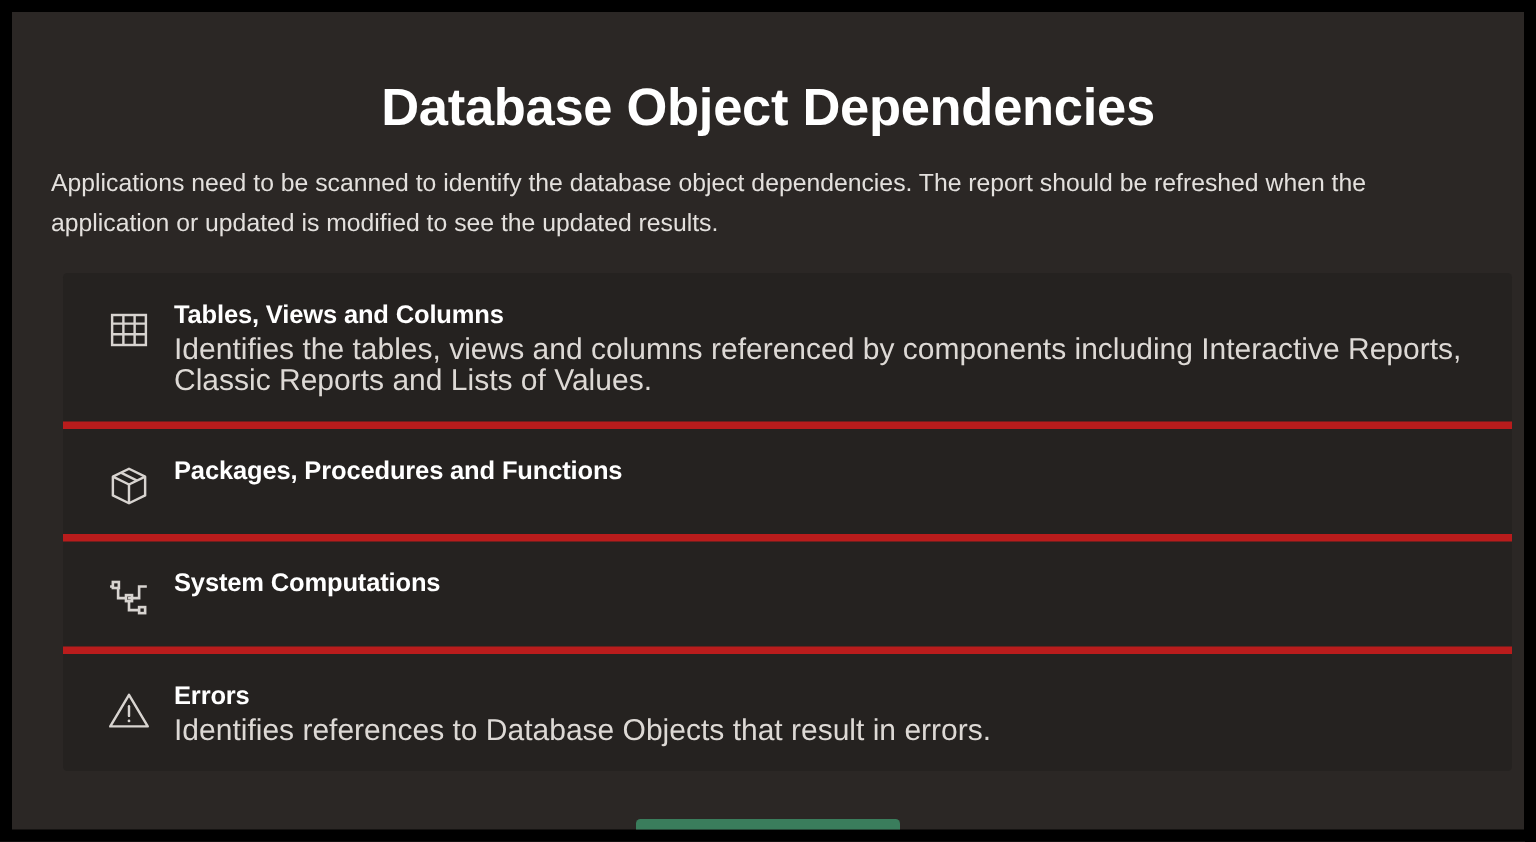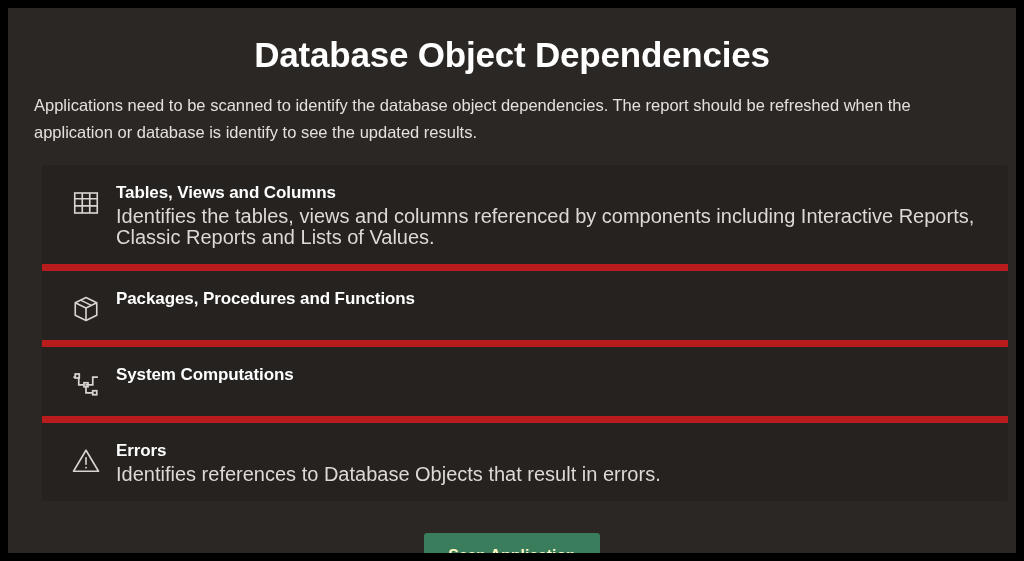--- a/index.html
+++ b/index.html
@@ -27,21 +27,21 @@
     overflow: hidden;
   }
 
   .page-title {
     text-align: center;
     color: #ffffff;
     font-size: 35px;
     font-weight: bold;
     letter-spacing: -0.2px;
     line-height: 1;
-    margin-top: 29px;
+    margin-top: 46px;
   }
 
   .intro {
     color: #e3e0dd;
     font-size: 16.5px;
     line-height: 27px;
     margin: 20px 24px 0 26px;
     font-weight: normal;
   }
 
@@ -50,21 +50,21 @@
     width: 966px;
     background: #252220;
     border-radius: 3px;
     overflow: hidden;
   }
 
   .row {
     display: flex;
     align-items: flex-start;
     padding: 17px 16px 16px 16px;
-    border-bottom: 7px solid #b91c1c;
+    border-bottom: 5px solid #b91c1c;
     min-height: 75px;
   }
   .row:last-child { border-bottom: none; justify-content: center; }
 
   .row-icon {
     flex: 0 0 56px;
     display: flex;
     align-items: center;
     justify-content: center;
     padding-top: 6px;
@@ -111,21 +111,21 @@
 
   svg { display: block; }
 </style>
 </head>
 <body>
 
 <div class="page">
 
   <h1 class="page-title">Database Object Dependencies</h1>
 
-  <p class="intro">Applications need to be scanned to identify the database object dependencies. The report should be refreshed when the application or database is identify to see the updated results.</p>
+  <p class="intro">Applications need to be scanned to identify the database object dependencies. The report should be refreshed when the application or updated is modified to see the updated results.</p>
 
   <div class="panel">
 
     <div class="row">
       <div class="row-icon">
         <svg width="30" height="30" viewBox="0 0 24 24" fill="none" stroke="#d8d4d0" stroke-width="1.3">
           <rect x="3" y="4" width="18" height="16"></rect>
           <line x1="3" y1="8.6" x2="21" y2="8.6"></line>
           <line x1="3" y1="14.3" x2="21" y2="14.3"></line>
           <line x1="9" y1="4" x2="9" y2="20"></line>

